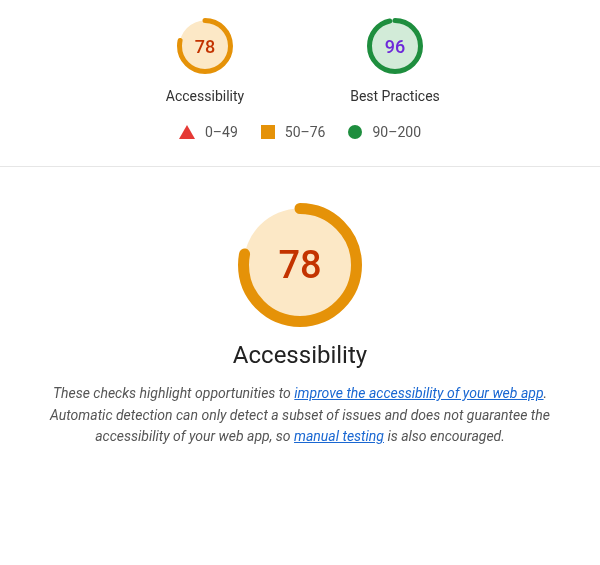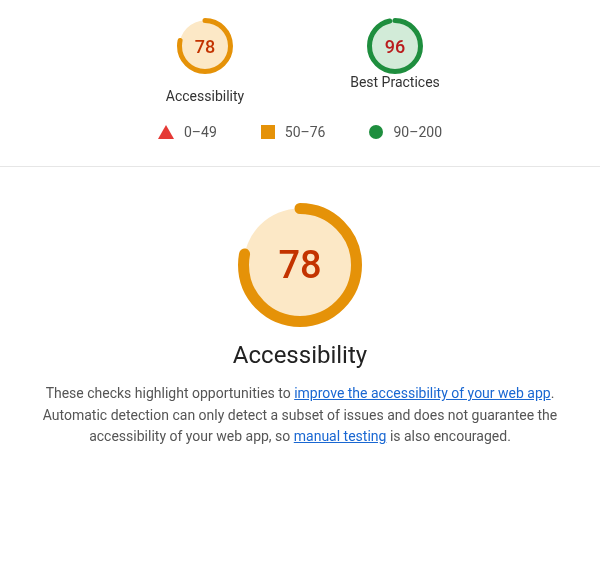--- a/index.html
+++ b/index.html
@@ -24,21 +24,21 @@
   .gauge-sm { display: flex; flex-direction: column; align-items: center; width: 120px; }
   .g-label { font-size: 14px; color: #333; }
   .donut { position: relative; display: inline-block; }
   .donut svg { transform: rotate(-90deg); display: block; }
   .donut .num {
     position: absolute; top: 0; left: 0; width: 100%; height: 100%;
     display: flex; align-items: center; justify-content: center;
     font-weight: 500;
   }
   .legend {
-    display: flex; justify-content: center; gap: 44px;
+    display: flex; justify-content: center; gap: 23px;
     font-size: 14px; color: #555;
     padding: 10px 0 14px 0;
   }
   .lg-item { display: flex; align-items: center; gap: 10px; }
   .lg-tri  { width: 0; height: 0; border-left: 8px solid transparent; border-right: 8px solid transparent; border-bottom: 14px solid transparent; }
   .lg-sq   { width: 14px; height: 14px; }
   .lg-cir  { width: 14px; height: 14px; border-radius: 50%; }
 
   hr.sep { border: none; border-top: 1px solid #e6e6e6; margin: 0; }
 
@@ -47,20 +47,21 @@
     text-align: center;
   }
   .detail .big-gauge-wrap { margin-bottom: 4px; }
   .detail h2 {
     font-size: 24px; font-weight: 400; color: #222;
     margin: 10px 0 14px 0;
   }
   .detail p {
     font-size: 14px; line-height: 1.55; color: #555;
     margin: 0;
+    font-style: italic;
   }
   a.lnk { color: #1967d2; text-decoration: underline; cursor: pointer; }
 </style>
 </head>
 <body>
 <div class="wrap">
 
 <div class="top">
   <div class="gauges">
         <div class="gauge-sm">
@@ -72,23 +73,23 @@
             <div class="num" style="color:#c33300;font-size:18px">78</div>
           </div>
           <div class="g-label" style="margin-top: 14px;">Accessibility</div>
         </div>
         <div class="gauge-sm">
           <div class="donut" style="width: 56px; height: 56px;">
             <svg width="56" height="56">
               <circle cx="28" cy="28" r="25.5" fill="#d2ebd8" stroke="none"></circle>
               <circle cx="28" cy="28" r="25.5" fill="none" stroke="#1e8e3e" stroke-width="5" stroke-dasharray="153.81237631975625 160.22122533307945" stroke-linecap="round"></circle>
             </svg>
-            <div class="num" style="color:#b91c1c;font-size:18px">96</div>
+            <div class="num" style="color:#6d28d9;font-size:18px">96</div>
           </div>
-          <div class="g-label" style="">Best Practices</div>
+          <div class="g-label" style="margin-top: 14px;">Best Practices</div>
         </div>
       </div>
   <div class="legend">
         <div class="lg-item">
           <div class="lg-tri" style="border-bottom-color: rgb(229, 57, 53);"></div>
           <span>0–49</span>
         </div>
         <div class="lg-item">
           <div class="lg-sq" style="background: rgb(229, 146, 8);"></div>
           <span>50–76</span>

